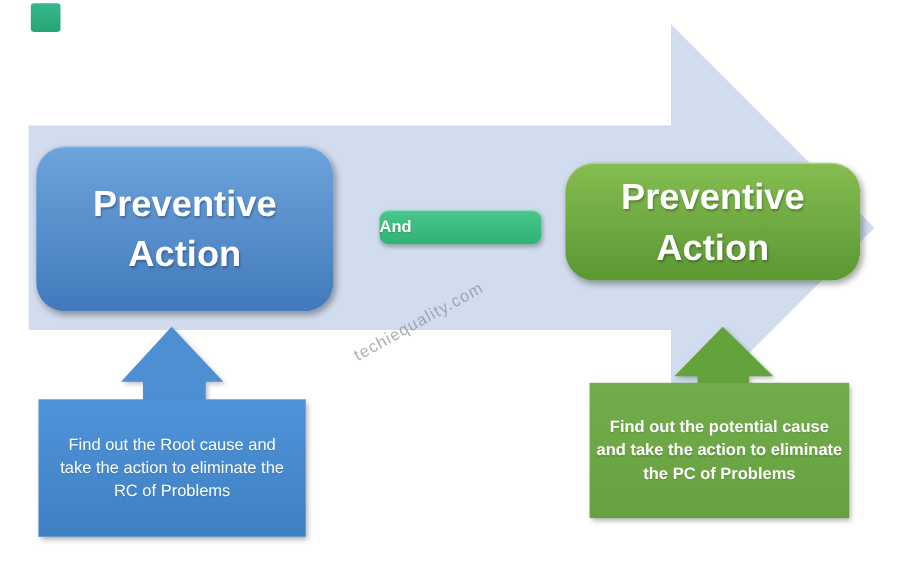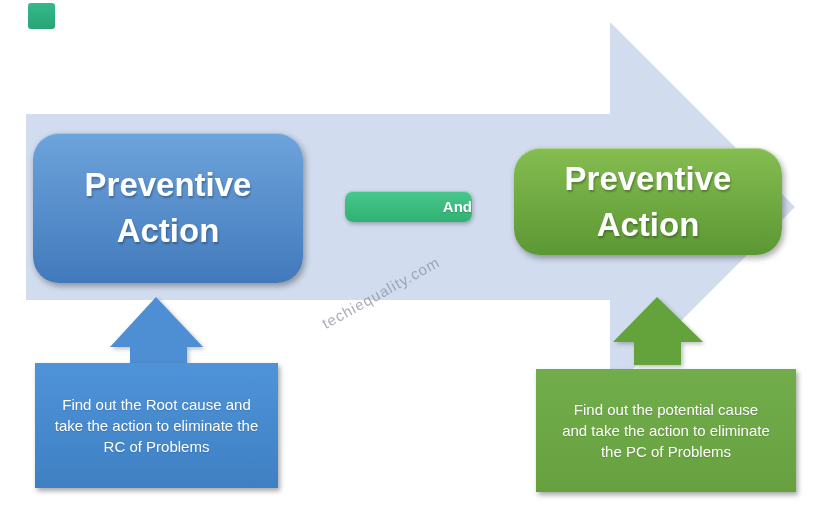--- a/index.html
+++ b/index.html
@@ -47,27 +47,27 @@
     font-size: 33px;
     font-weight: bold;
     line-height: 1.38;
     text-align: center;
     white-space: pre-line;
     text-shadow: 1px 2px 2px rgba(0,0,0,0.28);
   }
   .pill {
     position: absolute;
     left: 345px; top: 191px;
-    width: 127px; height: 31px;
+    width: 147px; height: 31px;
     border-radius: 8px;
     background: linear-gradient(#49c68d, #2fb271);
     box-shadow: 1px 2px 4px rgba(0,0,0,0.28), inset 0 1px 0 rgba(255,255,255,0.4);
     display: flex;
     align-items: center;
-    justify-content: flex-end;
+    justify-content: flex-start;
   }
   .pill-label {
     color: #ffffff;
     font-size: 15px;
     font-weight: bold;
     text-shadow: 0 1px 1px rgba(0,0,0,0.2);
   }
   .watermark {
     position: absolute;
     left: 281px; top: 281px;
@@ -86,23 +86,24 @@
     align-items: center;
     justify-content: center;
     box-shadow: 2px 3px 5px rgba(0,0,0,0.35);
   }
   .blue-note {
     left: 35px; top: 363px;
     width: 243px; height: 125px;
     background: linear-gradient(#4f93d9, #3e80c2);
   }
   .green-note {
-    left: 536px; top: 369px;
-    width: 260px; height: 123px;
+    left: 536px; top: 348px;
+    width: 236px; height: 123px;
     background: linear-gradient(#72ad4c, #67a13f);
+    font-weight: bold;
   }
   .note-text {
     color: #ffffff;
     font-size: 15px;
     line-height: 21px;
     text-align: center;
     white-space: pre-line;
     text-shadow: 0 1px 1px rgba(0,0,0,0.15);
   }
 </style>

